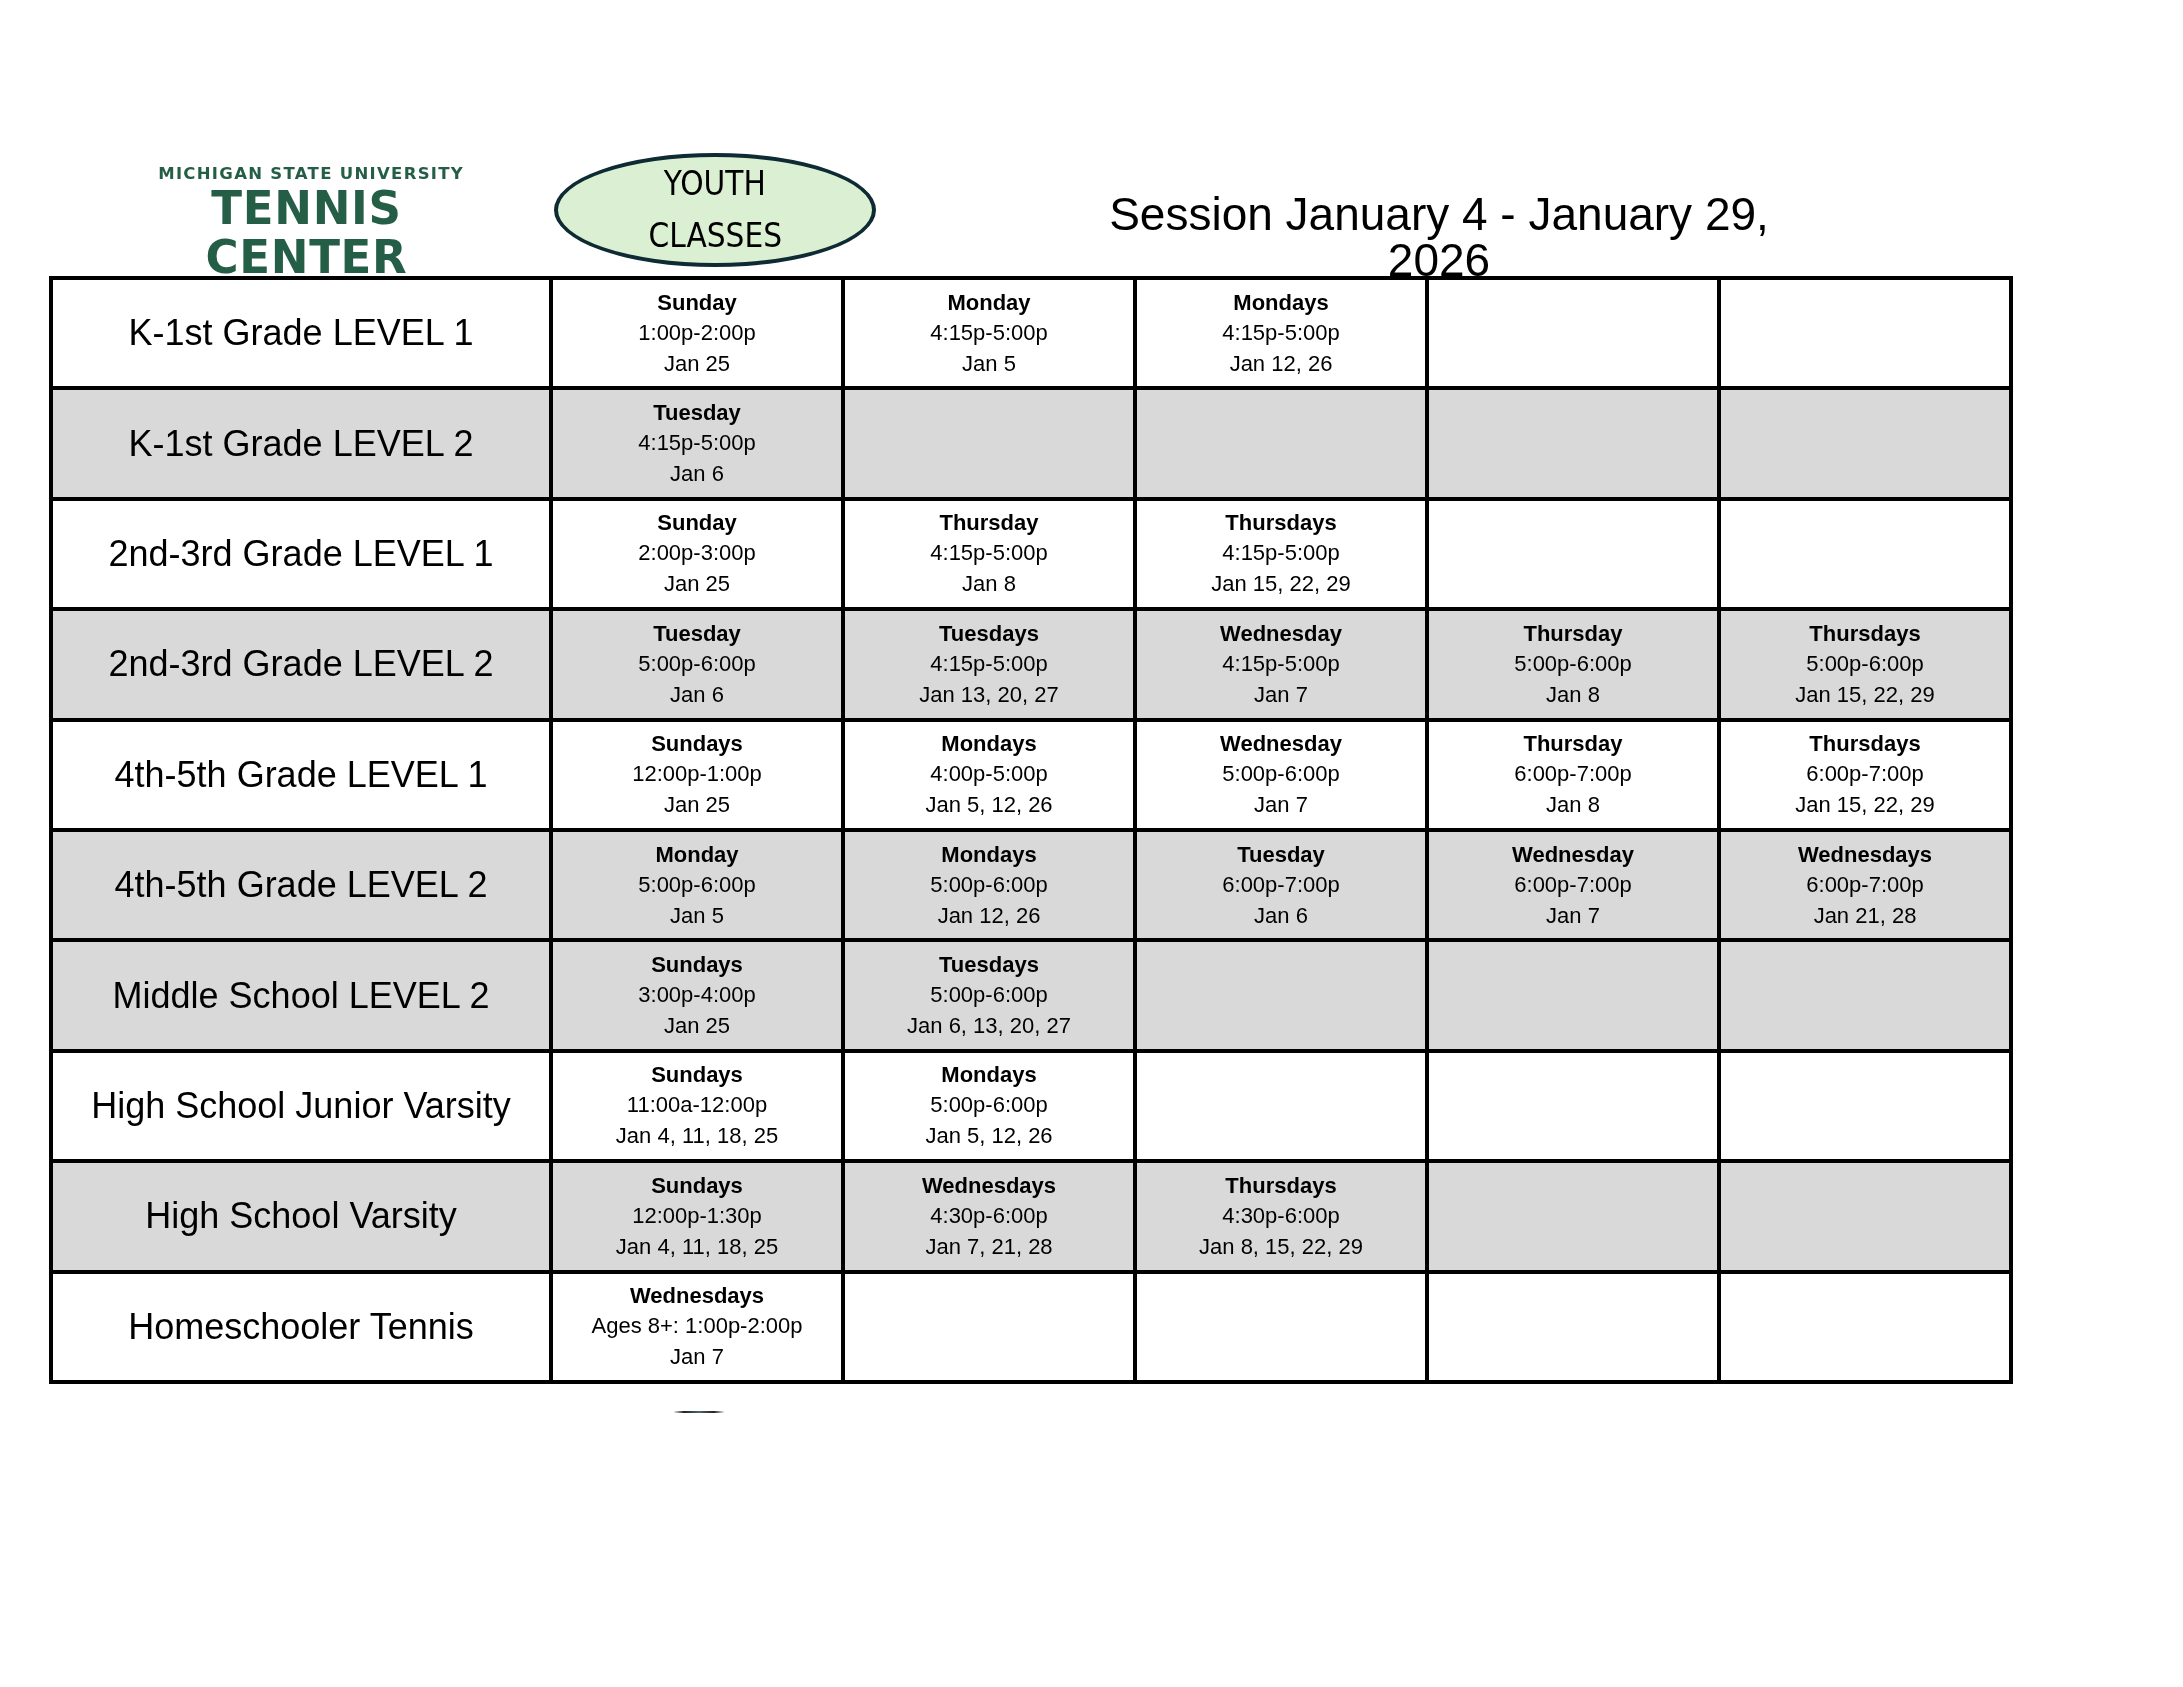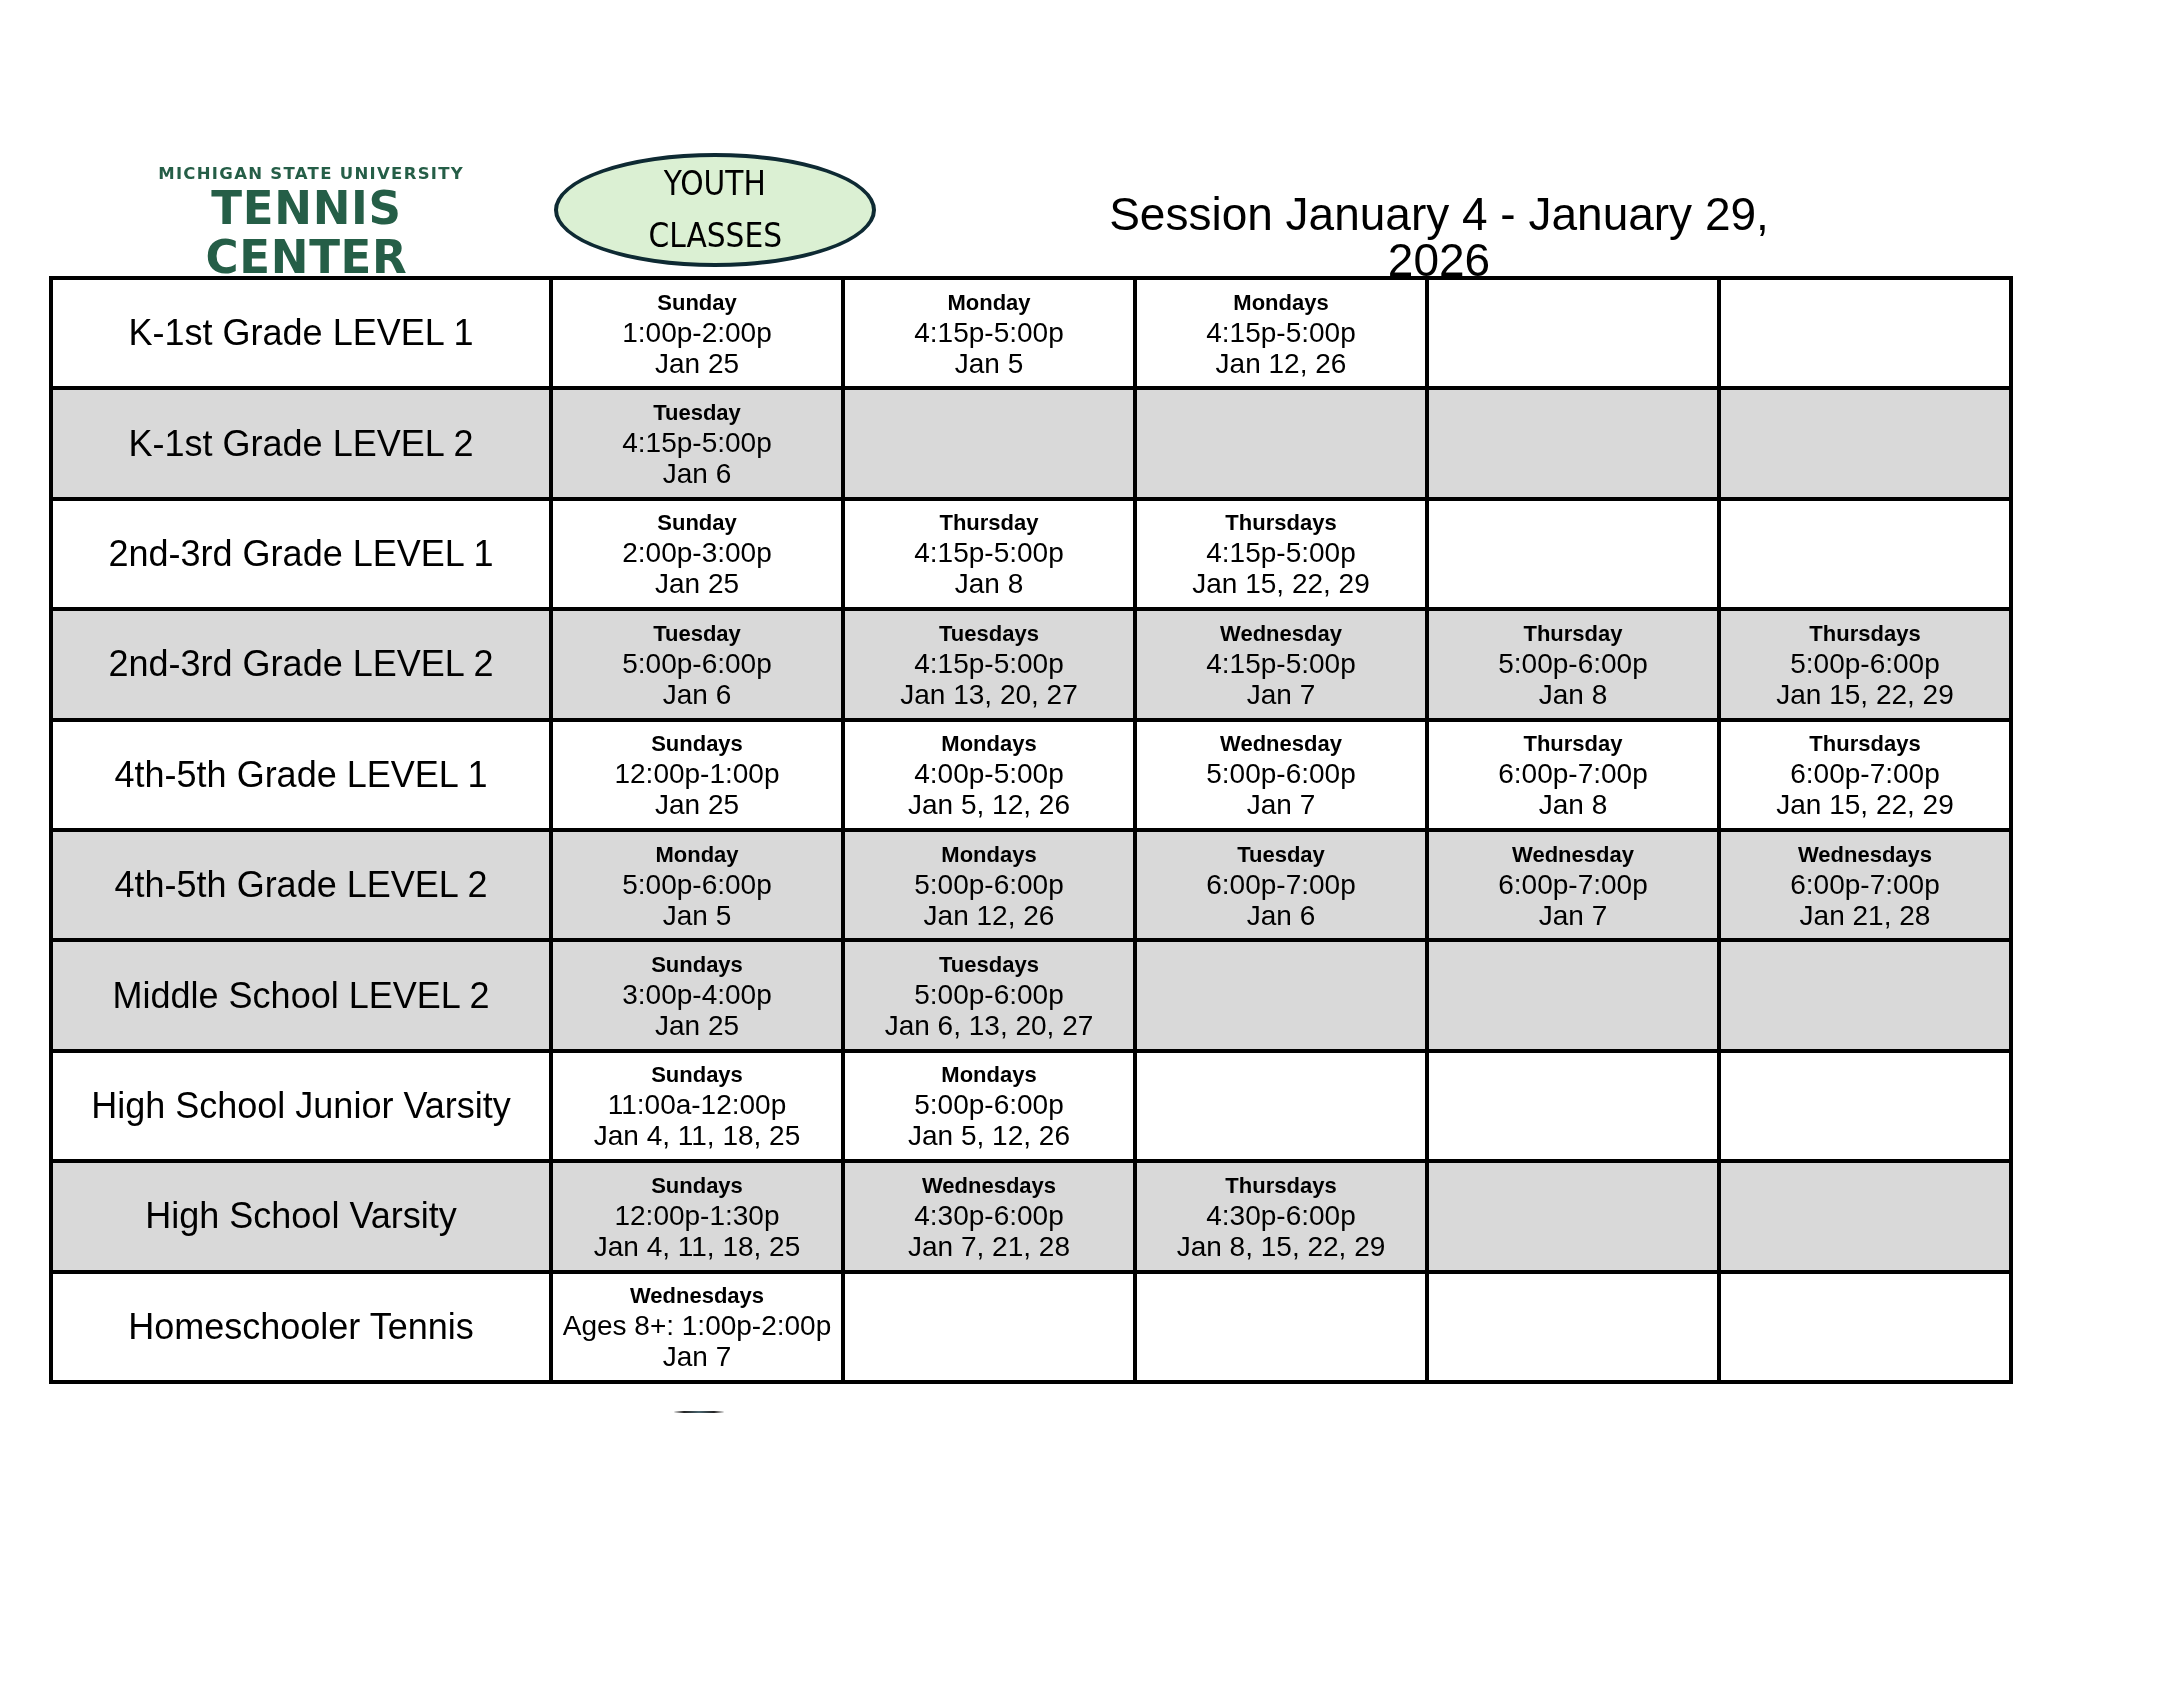--- a/index.html
+++ b/index.html
@@ -125,21 +125,21 @@
     align-items: center;
     height: 91px;
     text-align: center;
   }
   .slot .day {
     font-weight: bold;
     font-size: 22px;
     line-height: 29px;
   }
   .slot .time, .slot .dates {
-    font-size: 28px;
+    font-size: 22px;
     line-height: 31px;
   }
   .slot .note {
     font-size: 22px;
     line-height: 26.5px;
   }
   
   .artifact {
     position: absolute;
     left: 674px;

